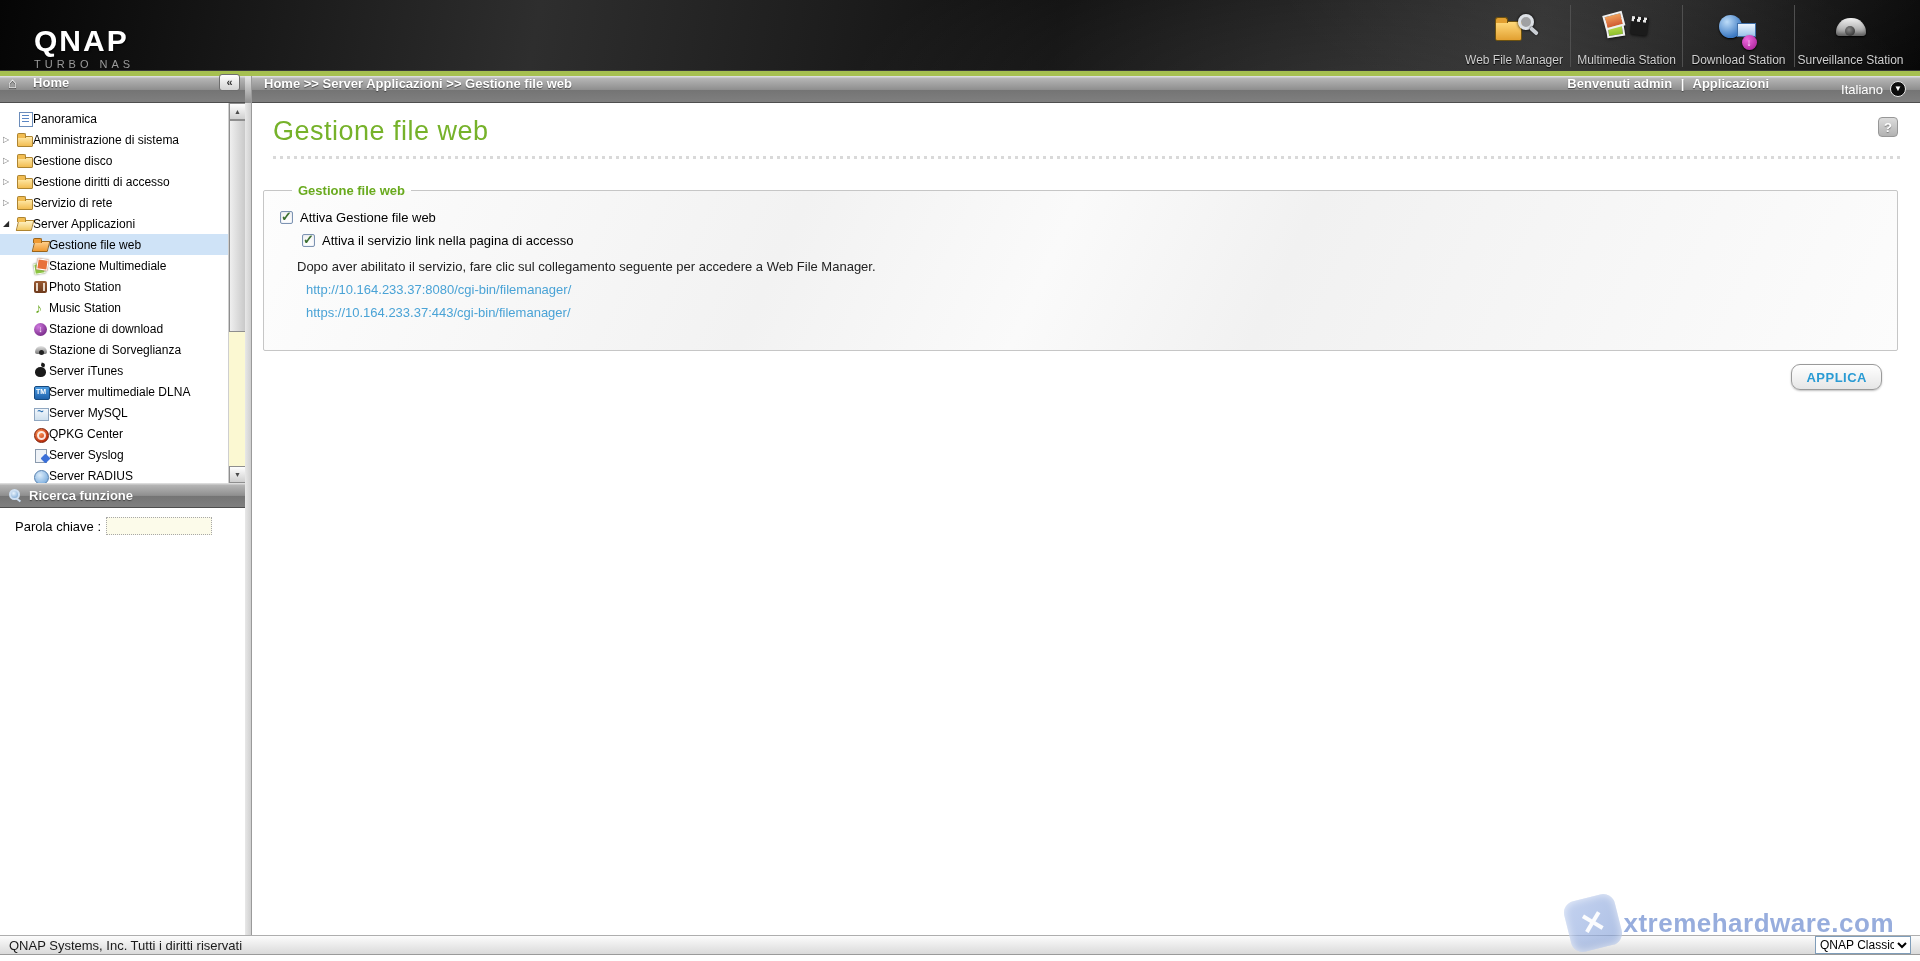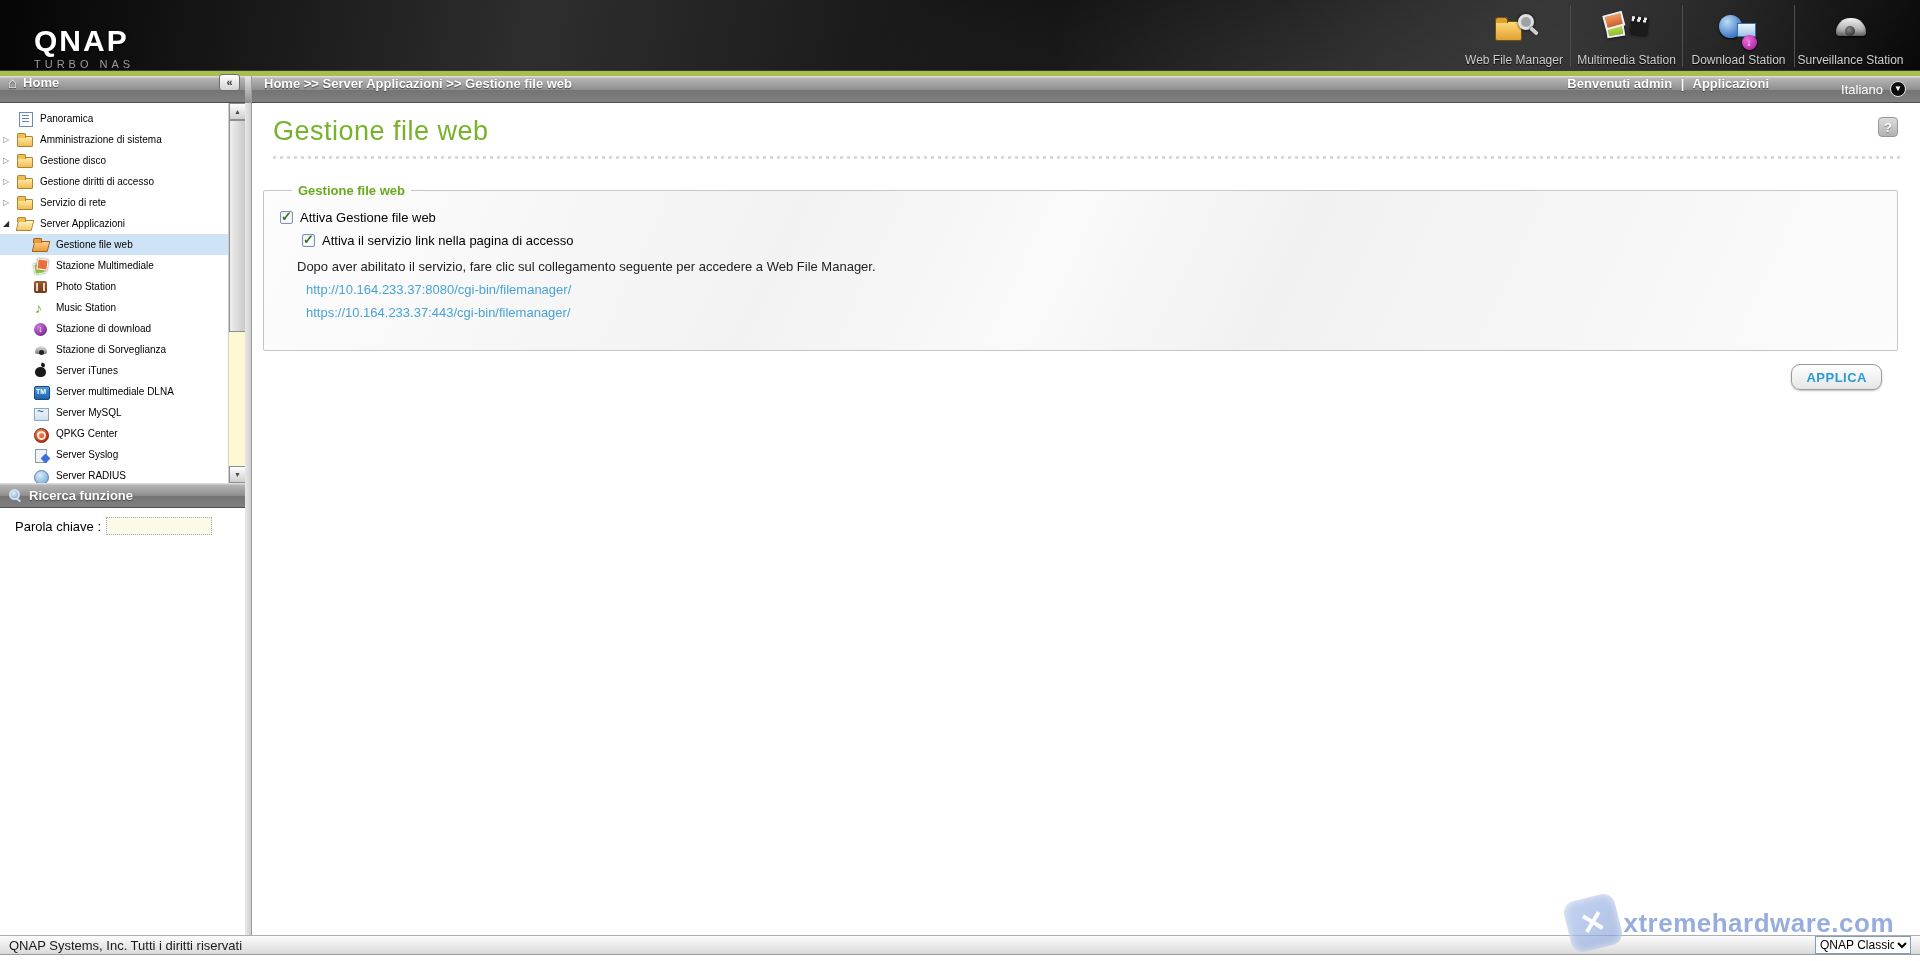--- a/index.html
+++ b/index.html
@@ -81,21 +81,21 @@
 
   
   .green-line { height: 6px; background: #a6c050; border-top: 1px solid #3a3a3a; }
 
   
   .bar-row { display: flex; height: 27px; }
   .gray-grad {
     background: linear-gradient(#e6e6e6 0%, #b4b4b4 10%, #8f8f8f 52%, #747474 53%, #7f7f7f 100%);
     border-bottom: 1px solid #4e4e4e;
   }
-  .home-bar { width: 245px; display: flex; align-items: center; padding: 0 5px 14px 8px; }
+  .home-bar { width: 245px; display: flex; align-items: center; padding: 0 5px 14px 8px; gap: 10px; }
   .home-icon { color: #fff; font-size: 15px; margin-right: 6px; text-shadow: 0 1px 1px #333; }
   .home-icon::before { content: "⌂"; }
   .panel-title { color: #fff; font-weight: bold; font-size: 13px; text-shadow: 0 1px 1px #444; }
   .collapse-btn {
     margin-left: auto; width: 21px; height: 17px; border: 1px solid #6e6e6e; border-radius: 3px;
     background: linear-gradient(#fff,#d2d2d2); color: #333; font-weight: bold; font-size: 11px;
     text-align: center; line-height: 15px; cursor: pointer;
   }
   .collapse-btn::before { content: "«"; }
   .v-divider { width: 7px; background: linear-gradient(90deg,#e8e8e8,#cfcfcf); border-right: 1px solid #9a9a9a; }
@@ -116,21 +116,21 @@
   
   .sidebar { width: 245px; display: flex; flex-direction: column; background: #fff; }
   .tree-wrap { position: relative; height: 380px; overflow: hidden; }
   .tree { padding-top: 5px; width: 228px; }
   .tree-row { height: 21px; display: flex; align-items: center; cursor: pointer; white-space: nowrap; }
   .tree-row.sel { background: #cfe3f7; }
   .tree-row.lv2 { padding-left: 33px; }
   .tree-arrow { width: 14px; margin-left: 3px; flex: 0 0 14px; font-size: 8px; line-height: 21px; }
   .arr-c::before { content: "▷"; color: #7a7a7a; }
   .arr-e::before { content: "◢"; color: #2b2b2b; }
-  .tree-label { margin-left: 7px; font-size: 10px; color: #000; }
+  .tree-label { margin-left: 0; font-size: 12px; color: #000; }
 
   .ti { position: relative; width: 16px; height: 16px; flex: 0 0 16px; }
   .ti-folder::before, .ti-folder-open::before, .ti-folder-orange::before { content:""; position:absolute; left:0; top:4px; width:14px; height:9px;
     background: linear-gradient(#ffe9a8,#f2bd52); border:1px solid #ad8430; border-radius:1px; }
   .ti-folder::after, .ti-folder-open::after, .ti-folder-orange::after { content:""; position:absolute; left:0; top:1px; width:7px; height:4px;
     background:#f2bd52; border:1px solid #ad8430; border-bottom:0; border-radius:2px 2px 0 0; }
   .ti-folder-open::before { transform: skewX(-14deg); background: linear-gradient(#fff3c8,#f2c964); }
   .ti-folder-orange::before { transform: skewX(-14deg); background: linear-gradient(#ffcf8a,#ef9a33); border-color:#9a641a; }
   .ti-folder-orange::after { background:#ef9a33; border-color:#9a641a; }
 

